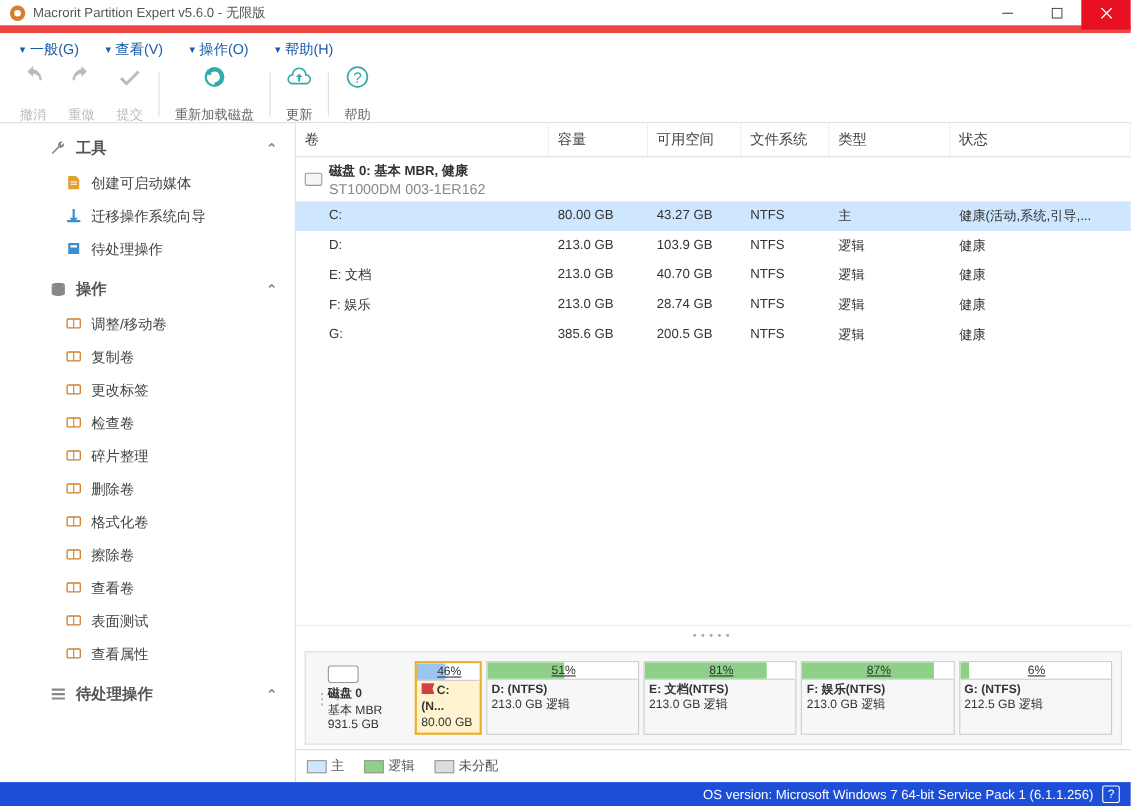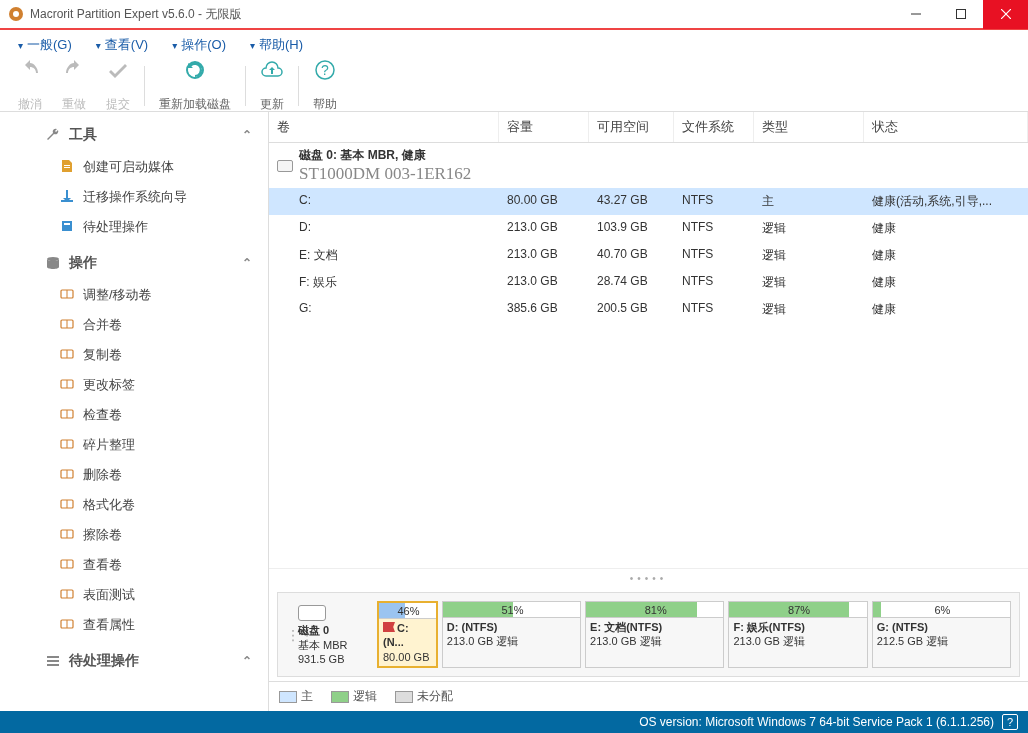--- a/index.html
+++ b/index.html
@@ -1,19 +1,19 @@
 <!DOCTYPE html>
 <html><head>
 <meta charset="utf-8">
 <style>
 * { box-sizing: border-box; margin: 0; padding: 0; font-family: "Microsoft YaHei", "Segoe UI", sans-serif; }
 body { width: 1028px; height: 733px; background: #fff; display: flex; flex-direction: column; font-size: 13px; color: #333; }
 
 
-.titlebar { height: 30px; background: #fff; border-bottom: 2px solid #ef4444; display: flex; align-items: center; padding: 0 0 0 8px; justify-content: flex-end; }
+.titlebar { height: 30px; background: #fff; border-bottom: 7px solid #ef4444; display: flex; align-items: center; padding: 0 0 0 8px; justify-content: flex-end; }
 .titlebar .logo { width: 16px; height: 16px; margin-right: 6px; }
 .titlebar .title { flex: 1; color: #555; font-size: 12px; }
 .titlebar .winbtns { display: flex; }
 .titlebar .winbtn { width: 45px; height: 30px; display: flex; align-items: center; justify-content: center; cursor: pointer; }
 .titlebar .winbtn.close { background: #e81123; color: #fff; }
 .titlebar .winbtn svg { width: 10px; height: 10px; }
 
 
 .menubar { height: 30px; display: flex; align-items: center; padding: 0 8px; gap: 4px; }
 .menubar .menu { display: flex; align-items: center; padding: 4px 10px; color: #1a5ca8; cursor: pointer; font-size: 13px; }
@@ -40,51 +40,51 @@
 
 .content { flex: 1; display: flex; flex-direction: column; min-width: 0; }
 .tablehead { display: flex; border-bottom: 1px solid #ddd; background: #fff; }
 .th { padding: 6px 8px; border-right: 1px solid #eee; font-size: 13px; color: #444; }
 .c-vol { width: 230px; } .c-cap { width: 90px; } .c-free { width: 85px; } .c-fs { width: 80px; } .c-type { width: 110px; } .c-stat { flex: 1; }
 
 .diskhdr { display: flex; align-items: center; padding: 4px 8px; }
 .diskhdr .dic { width: 16px; height: 12px; margin-right: 6px; border: 1px solid #999; border-radius: 2px; background: #f5f5f5; }
 .diskhdr .dtxt { display: flex; flex-direction: column; }
 .diskhdr .dt1 { font-weight: bold; font-size: 12px; }
-.diskhdr .dt2 { font-size: 17px; color: #888; font-family: Liberation Serif, serif; }
+.diskhdr .dt2 { font-size: 13px; color: #888; }
 
 .rows { }
 .row { display: flex; padding: 3px 0; cursor: pointer; font-size: 12px; }
 .row.sel { background: #cfe6ff; }
 .row .td { padding: 2px 8px; }
 .row .c-vol { padding-left: 30px; }
 
 .divider { text-align: center; color: #aaa; padding: 4px; letter-spacing: 4px; font-size: 10px; border-top: 1px solid #eee; }
 
 
 .diskmap { padding: 8px; border: 1px solid #ddd; margin: 4px 8px; display: flex; gap: 4px; background: #f7f7f7; }
 .handle { width: 8px; display: flex; align-items: center; color: #aaa; cursor: grab; font-size: 14px; }
 .diskinfo { width: 75px; display: flex; flex-direction: column; align-items: flex-start; font-size: 11px; justify-content: center; }
 .diskinfo .dmic { width: 28px; height: 16px; border: 1px solid #999; border-radius: 3px; margin-bottom: 2px; background: #fff; }
 .partblk { border: 1px solid #ccc; display: flex; flex-direction: column; font-size: 11px; overflow: hidden; }
 .partblk.sel { border: 2px solid #e8b030; background: #fff3d0; }
-.pbar { height: 16px; border-bottom: 1px solid #ccc; position: relative; background: #fff; display: flex; align-items: center; padding-left: 2px;}
+.pbar { height: 16px; border-bottom: 1px solid #ccc; position: relative; background: #fff; display: flex; align-items: center; padding-left: 2px; text-decoration: underline;}
 .pbar .fill { position: absolute; left: 0; top: 0; bottom: 0; background: #8fd089; }
 .pbar .pct { position: relative; font-size: 11px; margin: 0 auto;}
 .pinfo { padding: 2px 4px; line-height: 1.3; }
 .pinfo .pname { font-weight: bold; }
 .flag { display: inline-block; width: 12px; height: 10px; background: #d04040; margin-right: 2px; position: relative; clip-path: polygon(0 0, 100% 0, 85% 50%, 100% 100%, 0 100%); }
 
 
 .legend { border-top: 1px solid #ddd; padding: 6px 10px; display: flex; gap: 18px; font-size: 12px; color: #555; align-items: center; }
 .legbox { width: 18px; height: 12px; border: 1px solid #999; margin-right: 4px; display: inline-block; vertical-align: middle; }
 .lb-main { background: #cfe6ff; } .lb-logic { background: #8fd089; } .lb-un { background: #ddd; }
 
 
-.statusbar { height: 22px; background: #0369a1; color: #fff; display: flex; align-items: center; justify-content: flex-end; padding: 0 10px; font-size: 12px; }
+.statusbar { height: 22px; background: #1d4ed8; color: #fff; display: flex; align-items: center; justify-content: flex-end; padding: 0 10px; font-size: 12px; }
 .statusbar .q { width: 16px; height: 16px; border: 1px solid #fff; border-radius: 2px; margin-left: 8px; text-align: center; line-height: 14px; font-size: 11px; }
 .icon-cyan { fill: #3aa; }
 .icon-gray { fill: #bbb; }
 </style>
 </head>
 <body>
 
 <div class="titlebar">
   <svg class="logo" viewBox="0 0 16 16">
       <circle cx="8" cy="8" r="7" fill="#d08030"></circle>
@@ -223,27 +223,20 @@
               <rect x="2" y="4" width="12" height="8" rx="1" fill="none" stroke="#d08030" stroke-width="1.2"></rect>
               <line x1="8" y1="4" x2="8" y2="12" stroke="#d08030"></line>
             </svg>
             <span>调整/移动卷</span>
           </div>
           <div class="side-item">
             <svg class="sic" viewBox="0 0 16 16">
               <rect x="2" y="4" width="12" height="8" rx="1" fill="none" stroke="#d08030" stroke-width="1.2"></rect>
               <line x1="8" y1="4" x2="8" y2="12" stroke="#d08030"></line>
             </svg>
-            <span>合并卷</span>
-          </div>
-          <div class="side-item">
-            <svg class="sic" viewBox="0 0 16 16">
-              <rect x="2" y="4" width="12" height="8" rx="1" fill="none" stroke="#d08030" stroke-width="1.2"></rect>
-              <line x1="8" y1="4" x2="8" y2="12" stroke="#d08030"></line>
-            </svg>
             <span>复制卷</span>
           </div>
           <div class="side-item">
             <svg class="sic" viewBox="0 0 16 16">
               <rect x="2" y="4" width="12" height="8" rx="1" fill="none" stroke="#d08030" stroke-width="1.2"></rect>
               <line x1="8" y1="4" x2="8" y2="12" stroke="#d08030"></line>
             </svg>
             <span>更改标签</span>
           </div>
           <div class="side-item">

